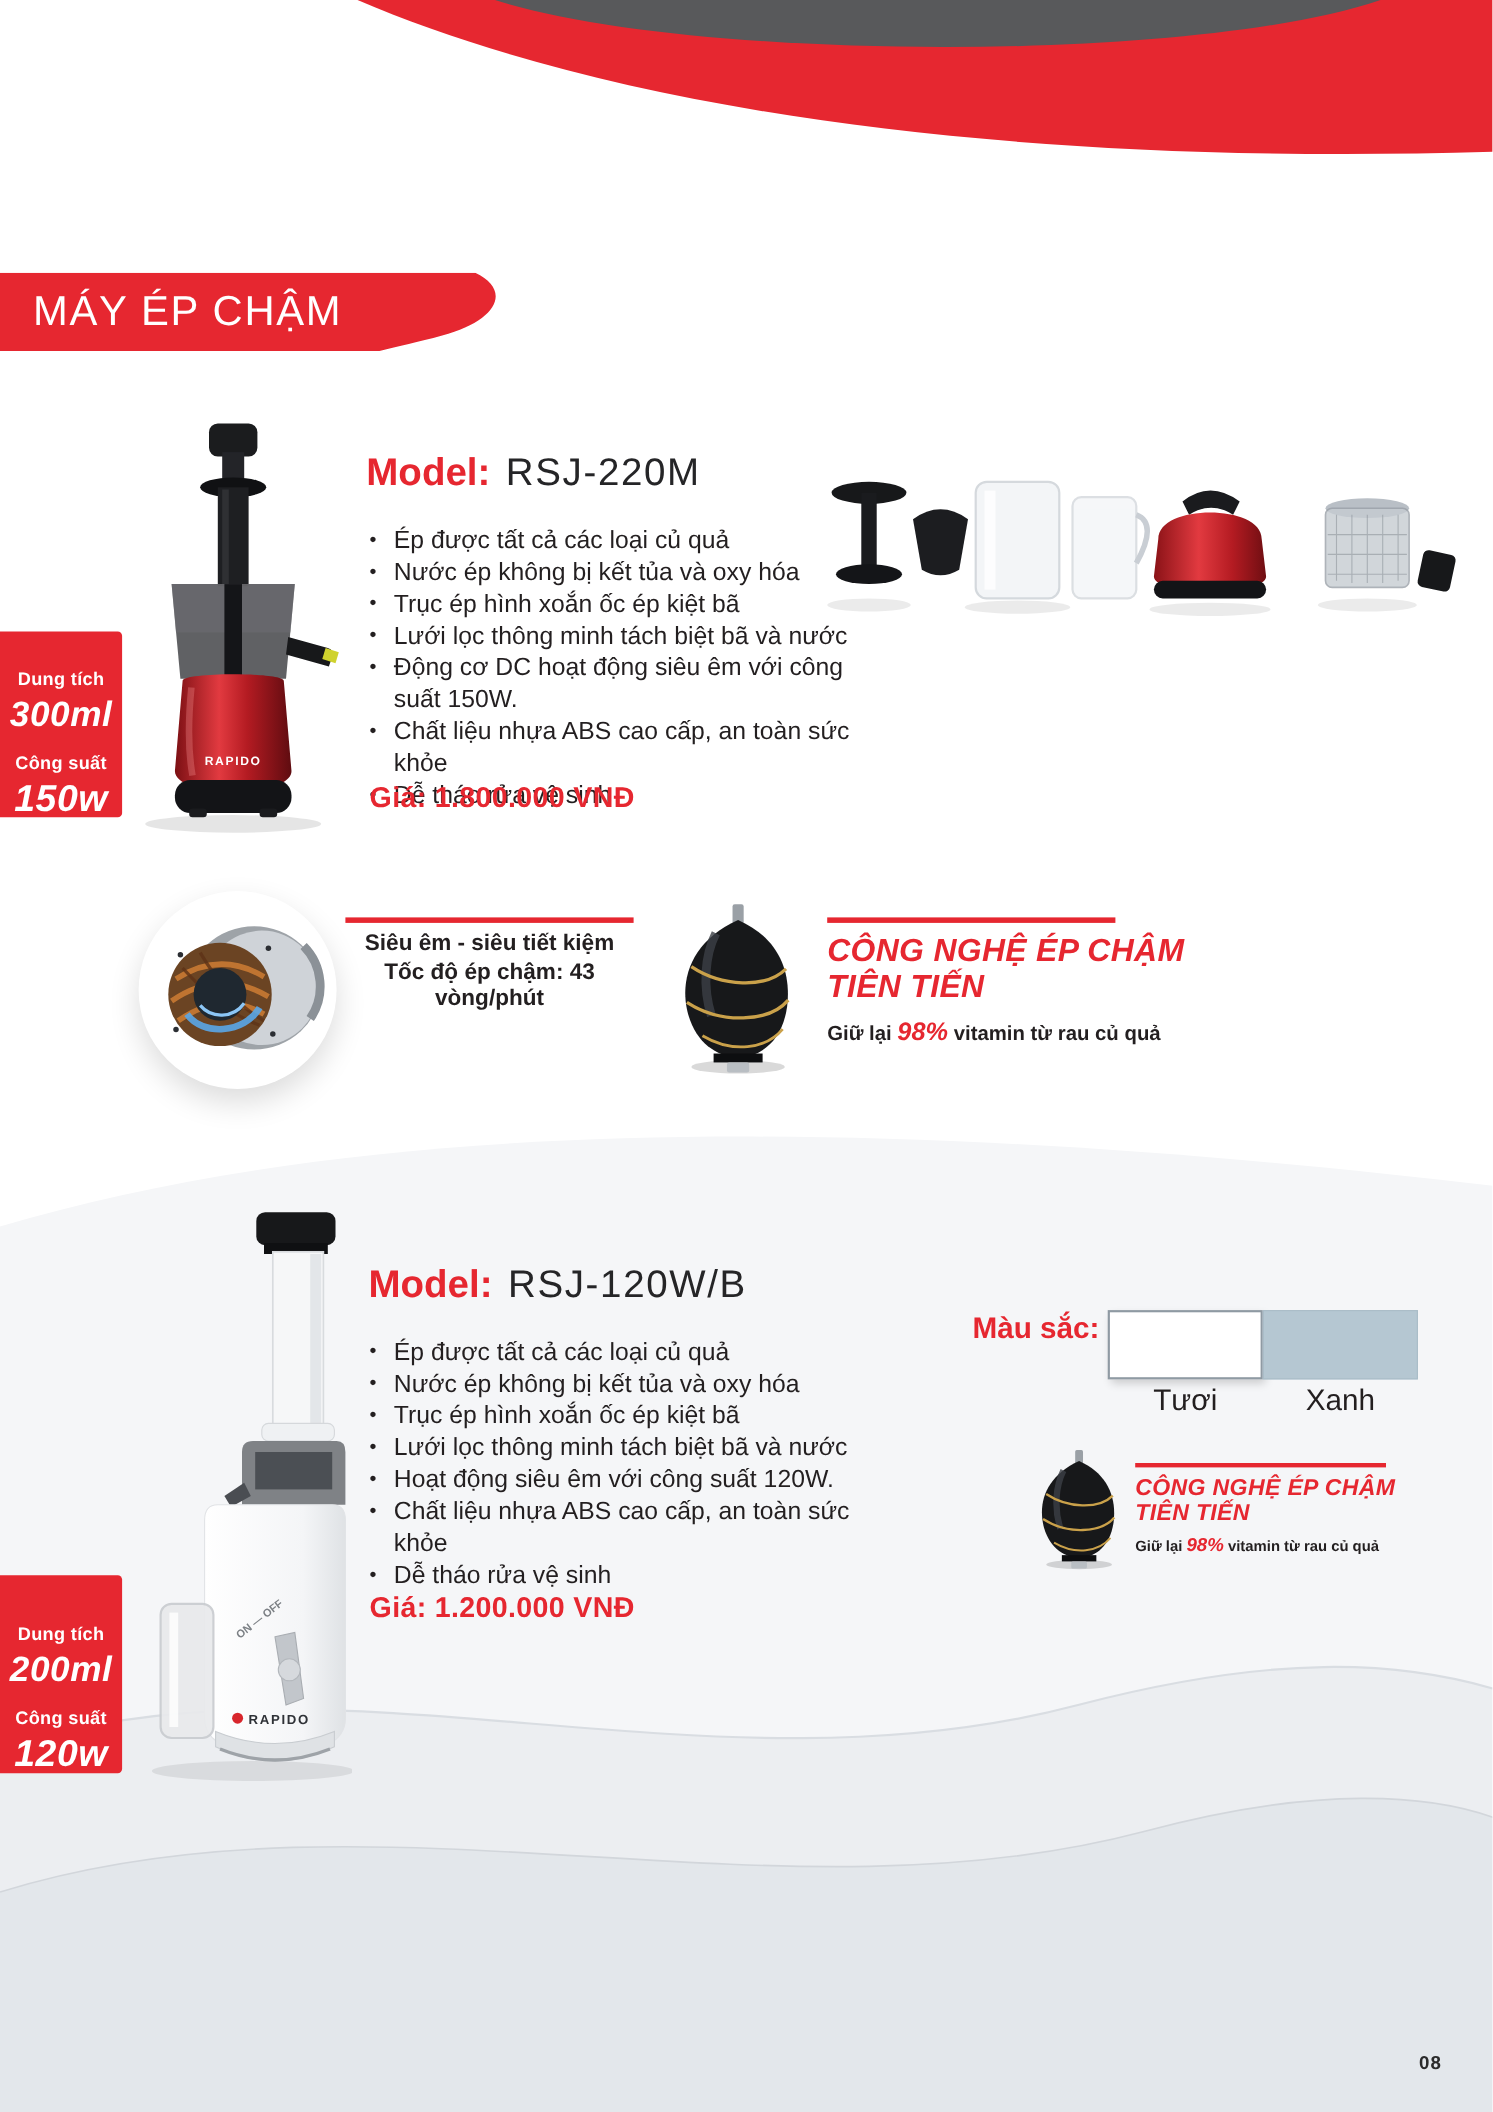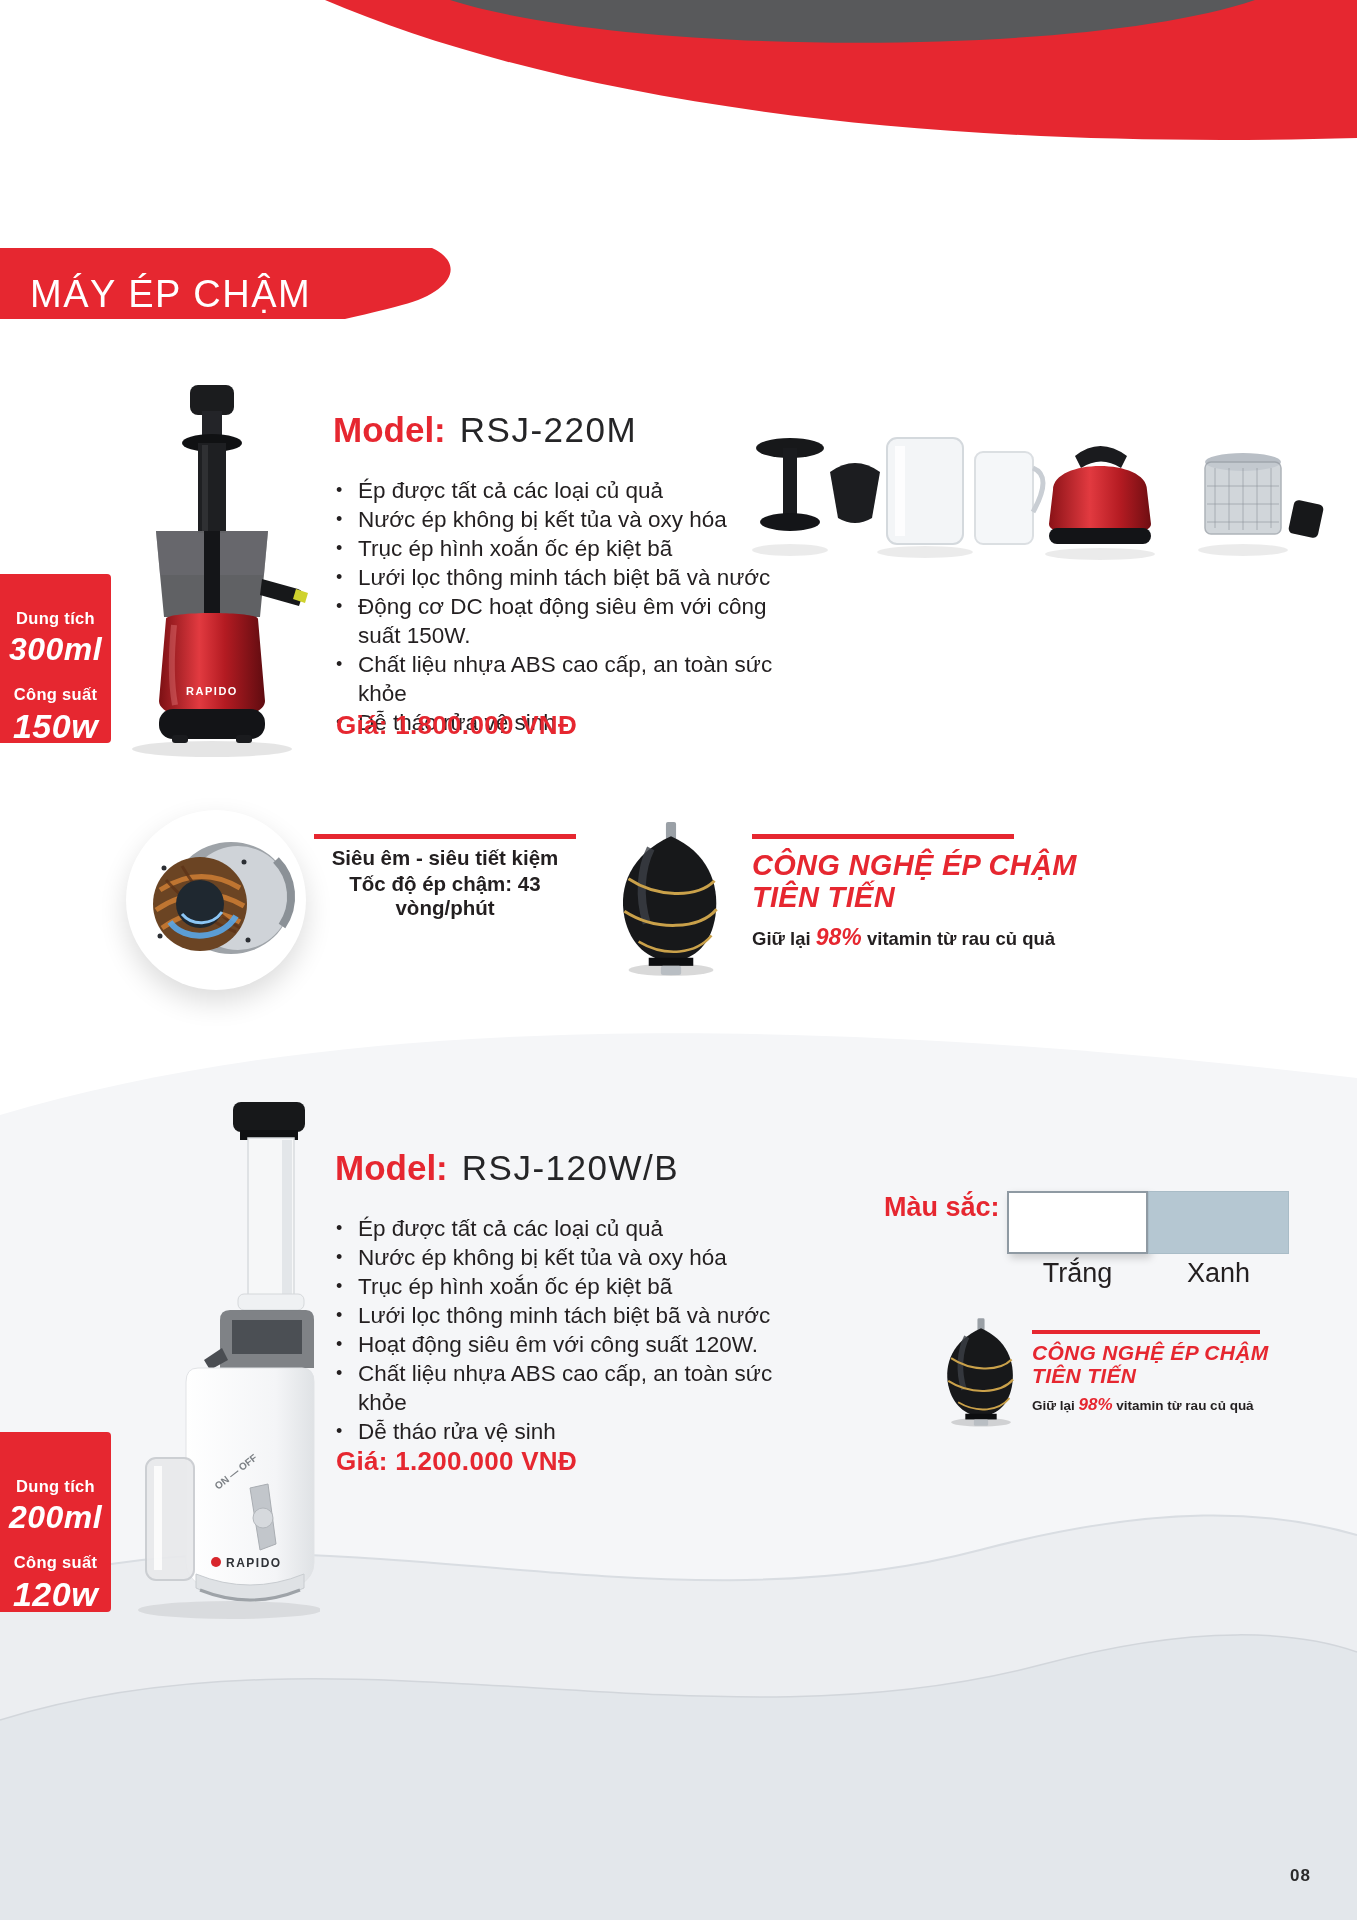--- a/index.html
+++ b/index.html
@@ -12,21 +12,21 @@
   .page{position:relative;width:1357px;height:1920px;background:#fff;overflow:hidden}
   .abs{position:absolute}
 
   
   .top-swoosh{left:0;top:0;width:1357px;height:210px}
   .bg-lower{left:0;top:950px;width:1357px;height:970px}
 
   
   .section-banner{left:0;top:248px;width:470px;height:72px}
   .section-banner svg{position:absolute;left:0;top:0}
-  .section-banner .t{position:absolute;left:30px;top:11px;height:70px;line-height:70px;
+  .section-banner .t{position:absolute;left:30px;top:0;height:70px;line-height:70px;
     font-size:38px;font-weight:500;letter-spacing:1.5px;color:#fff}
 
   
   .ribbon{left:862px;top:347px;width:450px;height:78px;background:var(--red);
     box-shadow:0 2px 5px rgba(0,0,0,.15)}
   .ribbon .t{position:absolute;left:0;top:9px;width:100%;text-align:center;
     font-family:"DejaVu Serif",serif;font-style:italic;font-weight:700;
     font-size:31px;color:#fff;letter-spacing:1px}
   .ribbon svg{position:absolute;left:0;bottom:6px}
 
@@ -336,21 +336,21 @@
       <span class="dot">•</span>
       <span>Dễ tháo rửa vệ sinh</span>
     </li>
     </ul>
 
   <div class="abs price" style="left:336px;top:1446px">Giá: 1.200.000 VNĐ</div>
 
   <div class="abs color-label">Màu sắc:</div>
   <div class="abs swatch white" style="background: rgb(255, 255, 255);"></div>
   <div class="abs swatch blue" style="background: rgb(181, 199, 210);"></div>
-  <div class="abs swatch-label" style="left:1007px">Trắng</div>
+  <div class="abs swatch-label" style="left:1007px">Tươi</div>
   <div class="abs swatch-label" style="left:1148px">Xanh</div>
 
   <svg class="abs" style="left:938px;top:1314px" width="86" height="114" viewBox="0 0 120 160">
     <ellipse cx="60" cy="152" rx="42" ry="6" fill="#000" opacity="0.15"></ellipse>
     <rect x="55" y="6" width="10" height="18" rx="2" fill="#9aa0a6"></rect>
     <path d="M60,20 C20,38 8,70 14,100 C20,128 38,142 60,144 C84,142 100,126 104,98 C108,66 96,36 60,20 Z" fill="#17181a"></path>
     <path d="M40,32 C30,52 28,80 36,106" stroke="#3c4046" stroke-width="8" fill="none" opacity="0.8"></path>
     <g stroke="#caa14a" fill="none">
       <path d="M18,62 C45,80 85,82 103,64" stroke-width="3"></path>
       <path d="M14,94 C45,114 88,112 105,92" stroke-width="3"></path>

